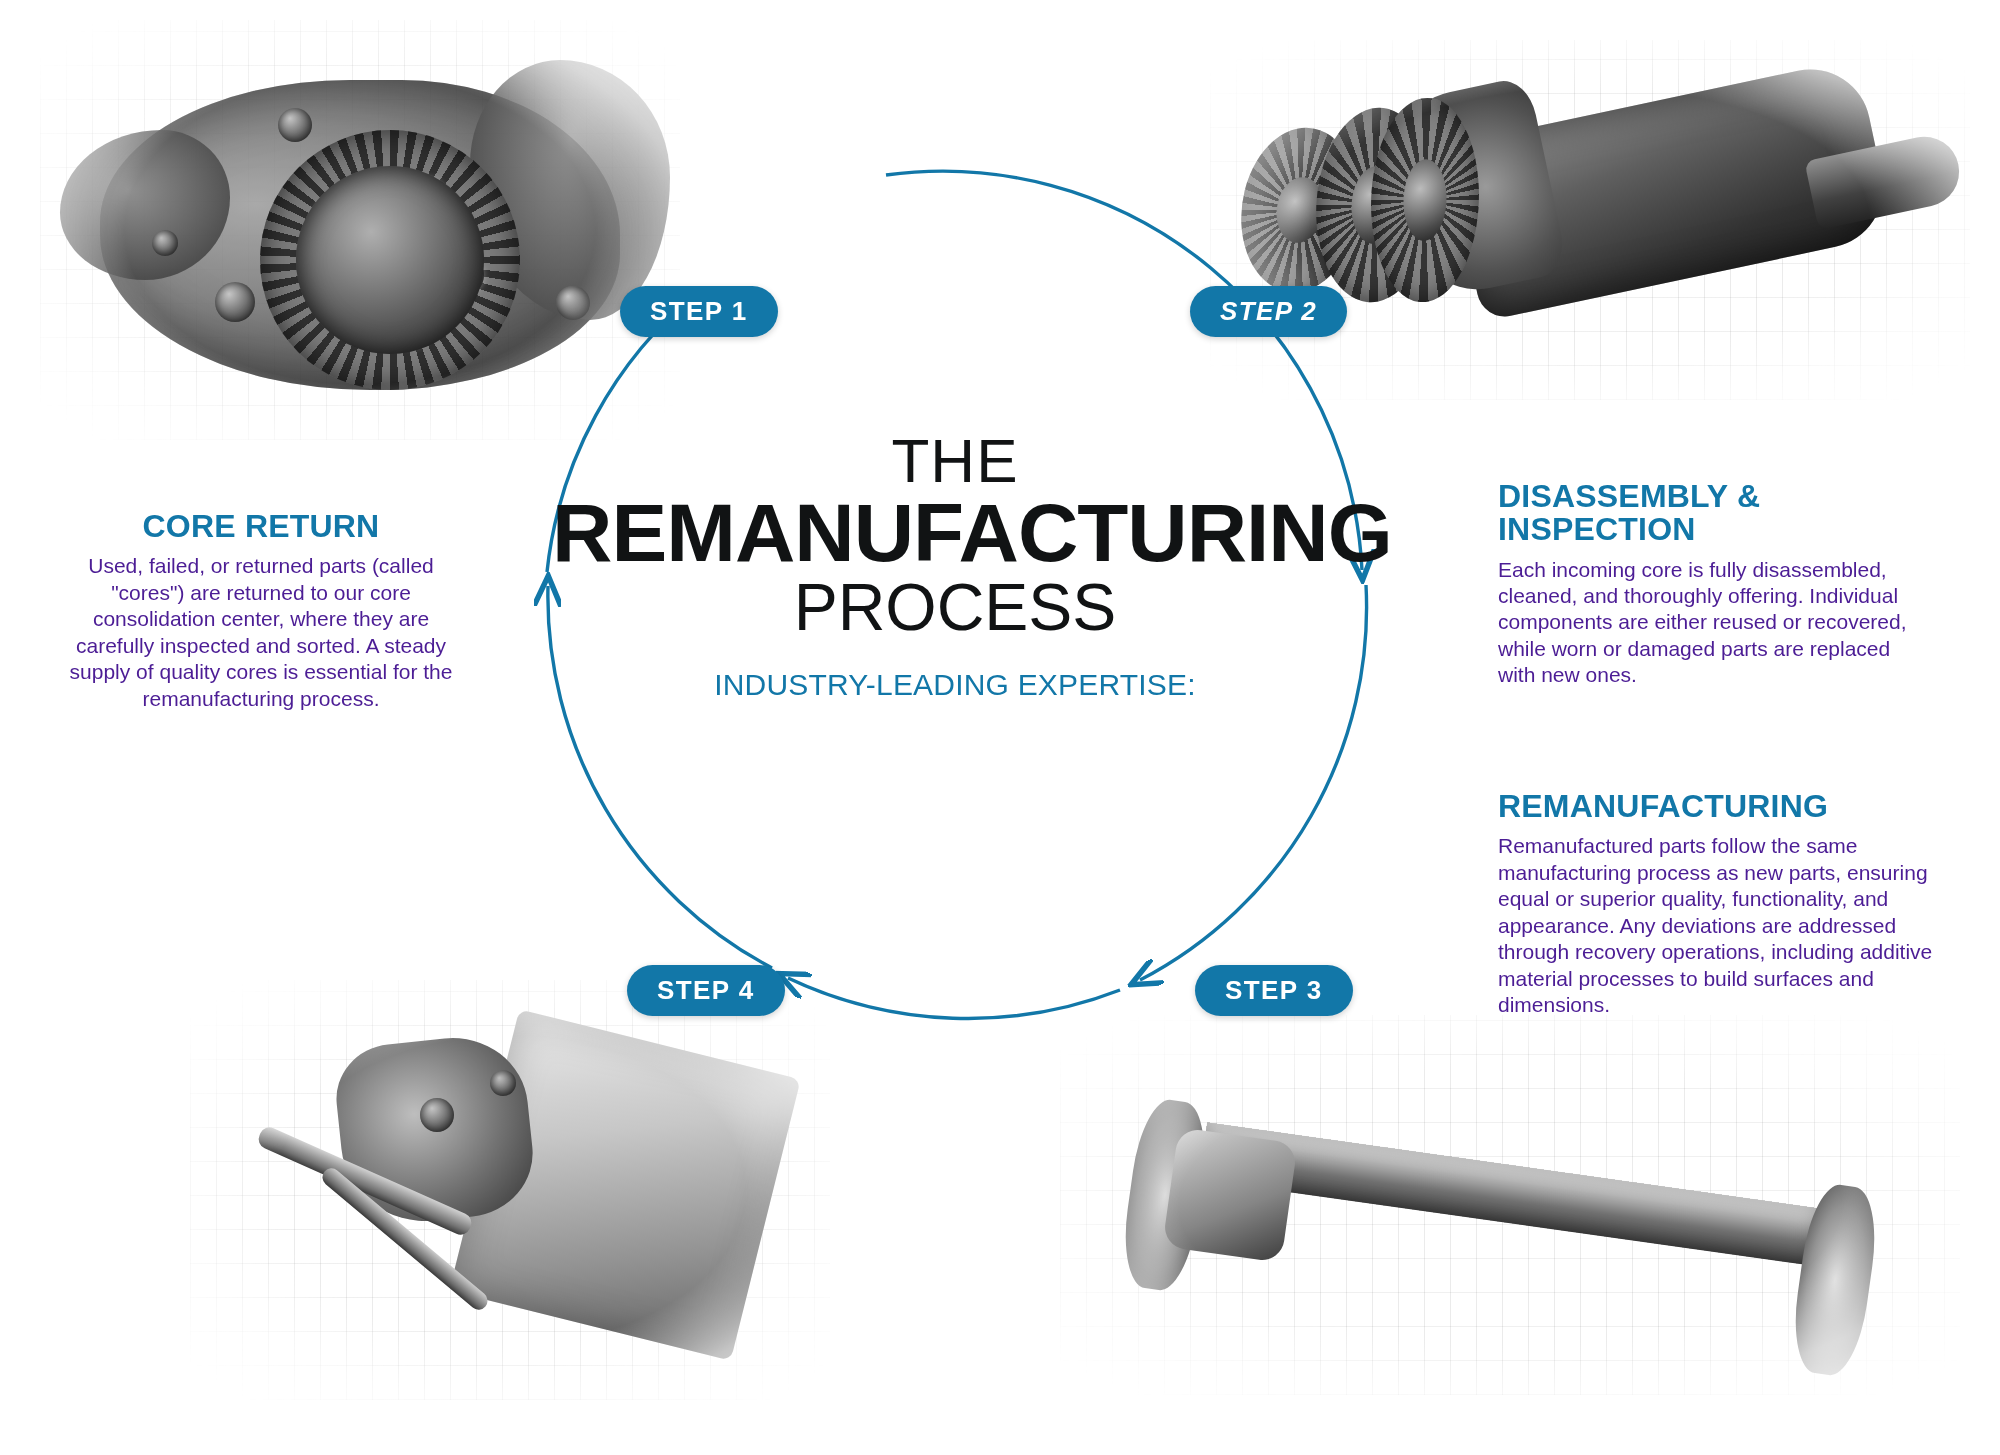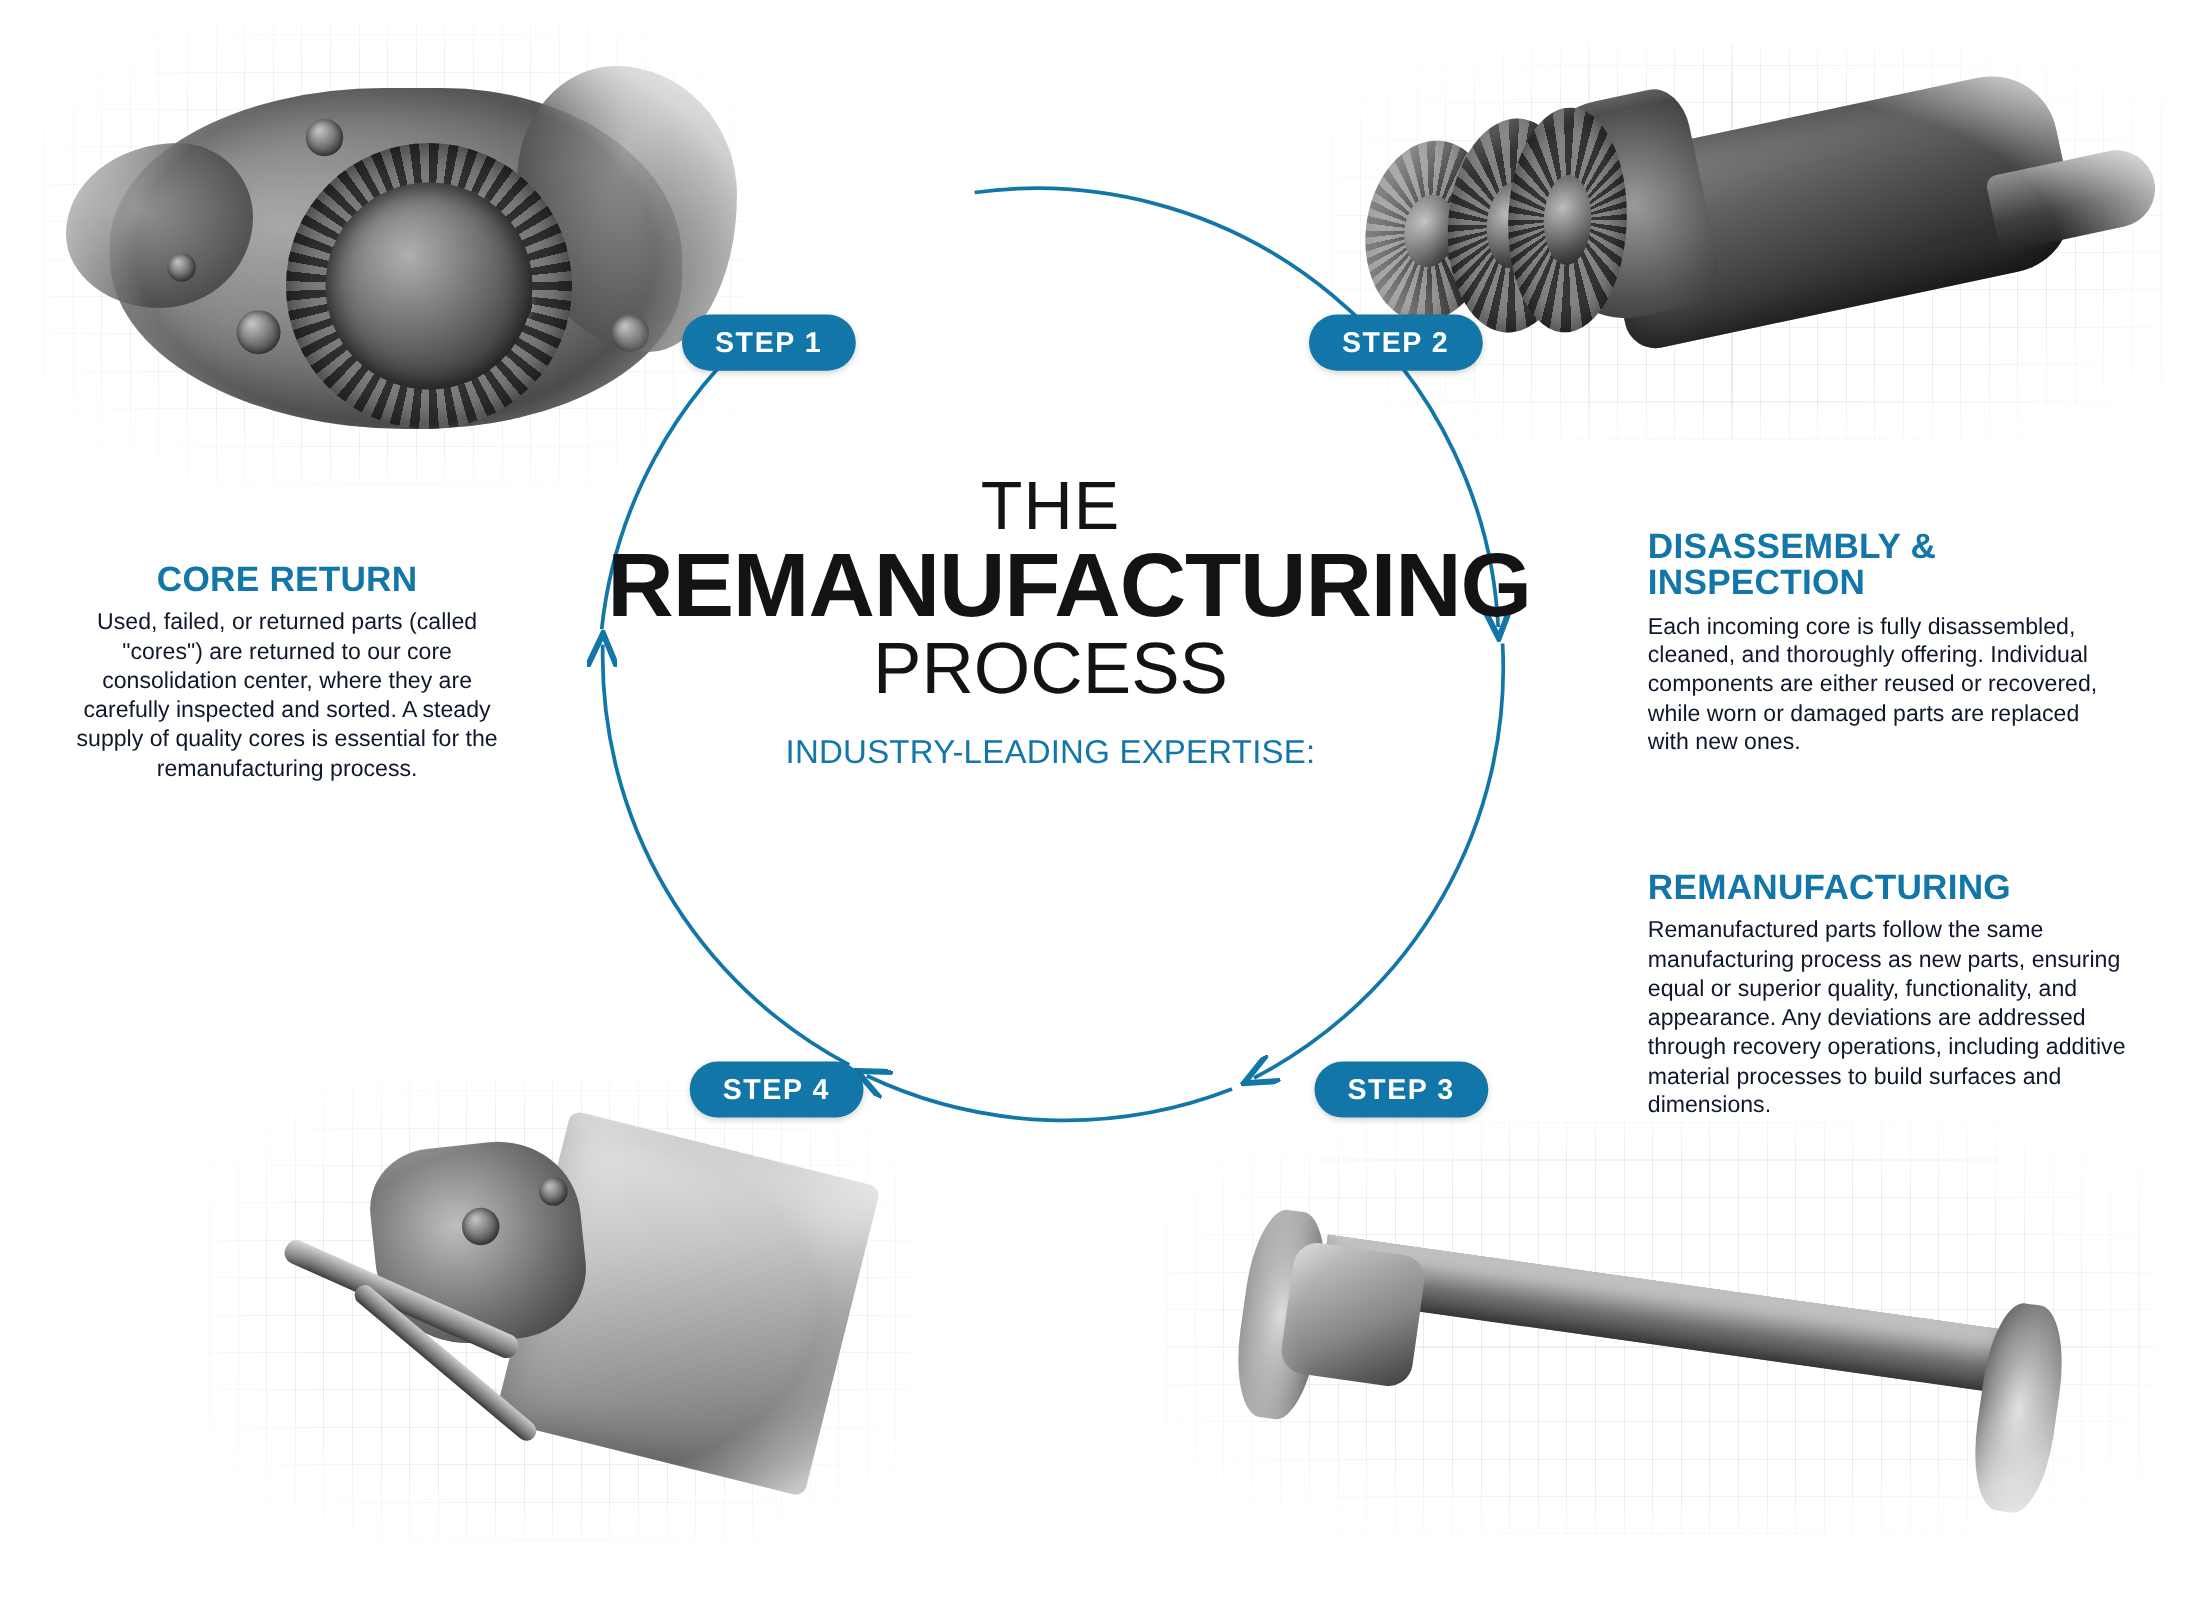--- a/index.html
+++ b/index.html
@@ -247,39 +247,39 @@
     font-weight: 700;
     font-size: 26px;
     letter-spacing: 1.4px;
     border-radius: 30px;
     padding: 12px 30px 13px;
     line-height: 1;
     white-space: nowrap;
     box-shadow: 0 2px 6px rgba(0,0,0,.18);
   }
   #step-1 { left: 620px; top: 286px; }
-  #step-2 { left: 1190px; top: 286px; }
+  #step-2 { left: 1190px; top: 286px; font-style: italic; }
   #step-3 { left: 1195px; top: 965px; }
   #step-4 { left: 627px; top: 965px; }
 
   
   .block { position: absolute; }
   .block h2 {
     margin: 0 0 10px 0;
     color: #1277a8;
     font-size: 32px;
     font-weight: 700;
     letter-spacing: .2px;
     line-height: 1.04;
   }
   .block p {
     margin: 0;
     font-size: 21px;
     line-height: 1.26;
-    color: #0f172a;
+    color: #4c1d95;
   }
   #block-core-return { left: 66px; top: 510px; width: 390px; text-align: center; }
   #block-testing     { left: 75px; top: 805px; width: 440px; }
   #block-disassembly { left: 1498px; top: 480px; width: 420px; }
   #block-reman       { left: 1498px; top: 790px; width: 440px; }
 </style>
 </head>
 <body>
 
 <div id="canvas">

